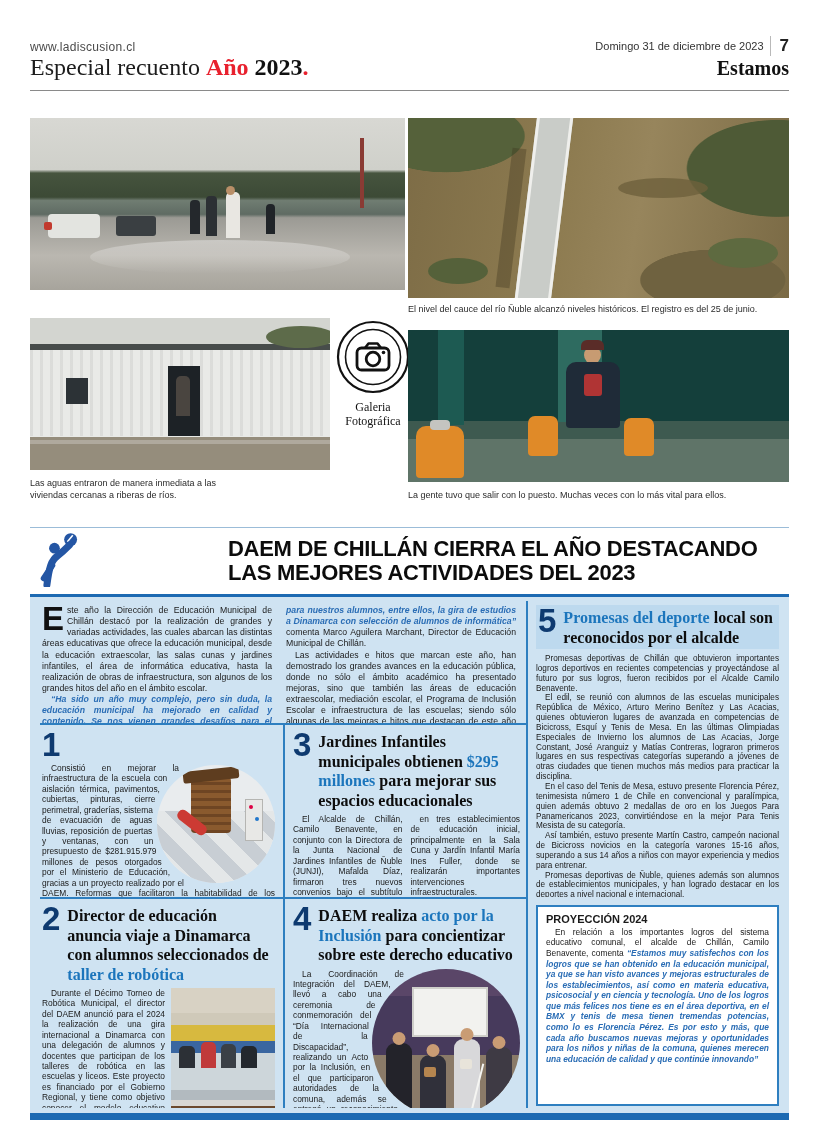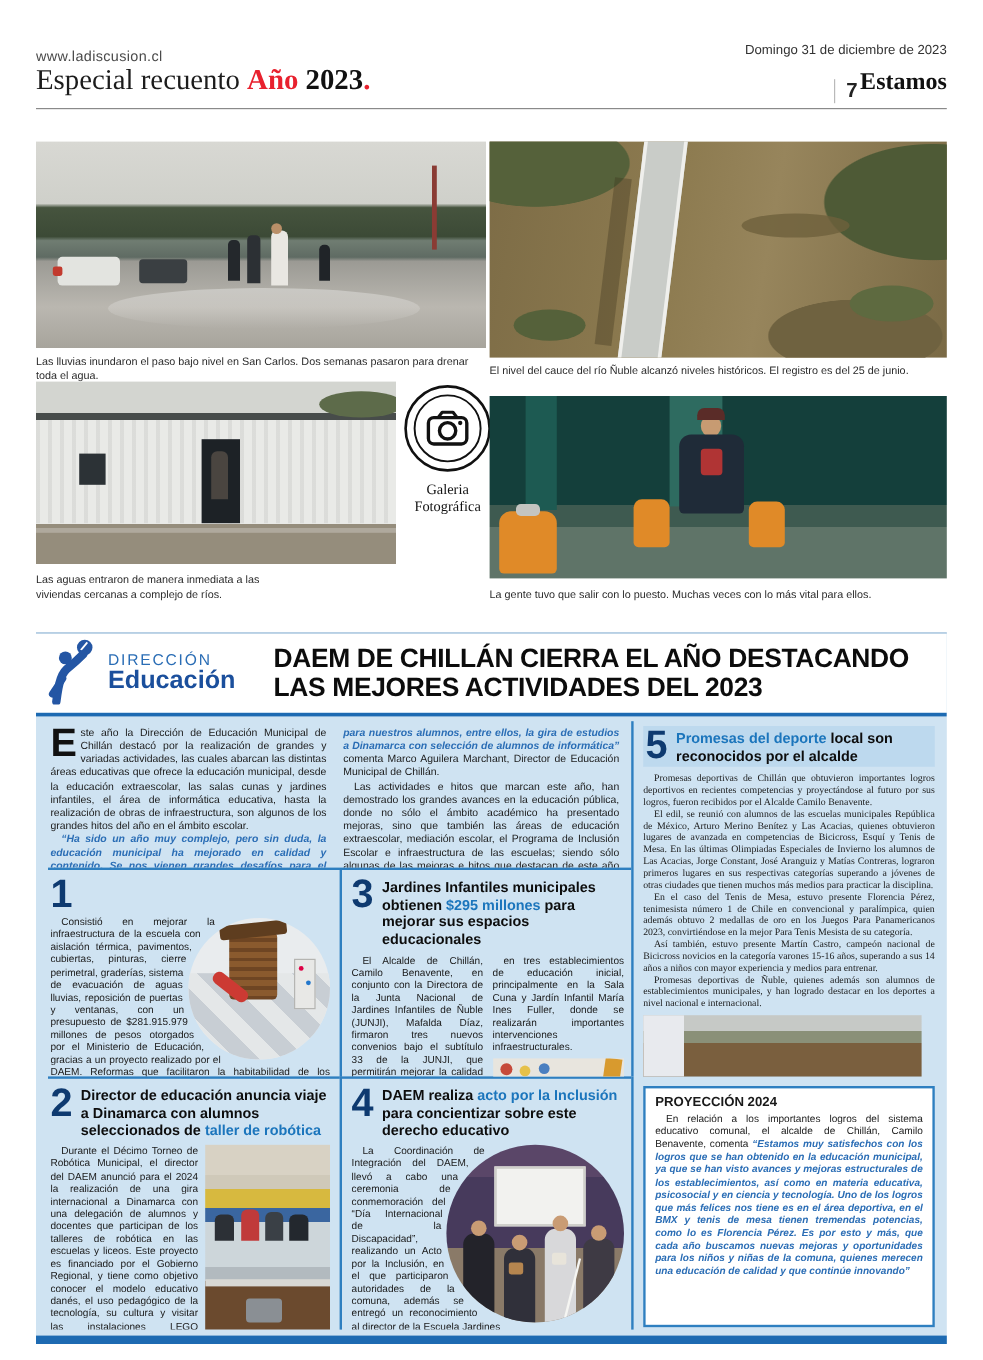--- a/index.html
+++ b/index.html
@@ -1,20 +1,20 @@
 <!DOCTYPE html>
 <html><head>
 <meta charset="utf-8">
 <style>
   html,body{margin:0;padding:0;background:#ffffff;}
   .page{position:relative;width:819px;height:1133px;background:#fff;overflow:hidden;
         font-family:"Liberation Sans",sans-serif;color:#1a1a1a;}
   
   .site{position:absolute;left:30px;top:40px;font-size:12px;color:#4a4a4a;letter-spacing:.3px;}
-  .dateline{position:absolute;right:30px;top:36px;display:flex;align-items:center;gap:18px;font-size:11px;color:#333;flex-direction:column;}
+  .dateline{position:absolute;right:30px;top:36px;display:flex;align-items:center;gap:6px;font-size:11px;color:#333;}
   .pageno{font-size:17px;font-weight:bold;color:#222;border-left:1px solid #b9b9b9;padding-left:9px;line-height:20px;}
   .edition{position:absolute;left:30px;top:54px;font-family:"Liberation Serif",serif;font-size:24px;color:#1c1c1c;}
   .ed-accent{color:#e8212e;font-weight:bold;}
   .ed-year{color:#111;font-weight:bold;}
   .ed-dot{color:#e8212e;font-weight:bold;}
   .section-name{position:absolute;right:30px;top:57px;font-family:"Liberation Serif",serif;font-size:20px;font-weight:bold;color:#111;}
   .header-rule{position:absolute;left:30px;right:30px;top:90px;height:1px;background:#8a8a8a;}
   
   .photo{position:absolute;overflow:hidden;background:#ccc;}
   .shp{position:absolute;display:block;}
@@ -53,38 +53,38 @@
   .c-s4{grid-area:s4;border-left:2px solid #2e7fc0;border-top:2px solid #2e7fc0;padding:6px 6px 2px 8px;}
   .c-s5{grid-area:s5;border-left:2px solid #2e7fc0;padding:4px 2px 4px 8px;}
   .c-proy{grid-area:proy;border-left:2px solid #2e7fc0;padding:8px 2px 2px 8px;}
   .intro{column-count:2;column-gap:14px;font-size:8.7px;line-height:1.28;text-align:justify;}
   .intro p{margin:0;}
   .intro .ind{text-indent:9px;}
   .intro-p1::first-letter{font-size:33px;font-weight:800;float:left;line-height:25px;padding:1px 3px 0 0;color:#111;}
   .quote{color:#2a6db5;font-style:italic;font-weight:bold;}
   .sec-head{display:flex;gap:7px;align-items:flex-start;margin-bottom:4px;}
   .sec-num{font-size:33px;font-weight:800;color:#0e3a70;line-height:.85;}
-  .sec-title{font-size:12px;font-weight:800;line-height:1.22;color:#0d0d0d;padding-top:1px;}
+  .sec-title{font-size:16px;font-weight:800;line-height:1.22;color:#0d0d0d;padding-top:1px;font-family:Liberation Serif, serif;}
   .blue{color:#1b75bc;}
   .sec-body{font-size:8.4px;line-height:1.24;text-align:justify;}
   .sec-body p{margin:0;text-indent:9px;}
   .ph-s1{float:right;width:118px;height:118px;border-radius:50%;shape-outside:circle(50%);
          margin:2px 0 2px 5px;position:relative;overflow:hidden;background:#e9ecee;}
   .s2-flex{display:flex;gap:6px;}
   .s2-flex .txt{flex:1;}
   .ph-s2{width:104px;height:196px;position:relative;overflow:hidden;flex:0 0 104px;
          background:linear-gradient(180deg,#d8d2c4 0 13%,#cfc9b9 13% 19%,#d7b93f 19% 27%,#3a66a0 27% 33%,#cdd6da 33% 52%,#b2babf 52% 58%,#6b4a2e 58% 100%);}
   .s3-cols{display:flex;gap:8px;}
   .s3-cols .cl{flex:1;}
   .ph-s3{width:100%;height:86px;position:relative;overflow:hidden;margin-top:4px;background:#e8e5de;}
   .ph-s4{float:right;width:148px;height:148px;border-radius:50%;shape-outside:circle(50%);
          margin:0 0 2px 5px;position:relative;overflow:hidden;
          background:linear-gradient(180deg,#5a4668 0 18%,#473a5c 18% 58%,#8a7a68 58% 100%);}
   .s5-body{font-size:8.2px;line-height:1.2;text-align:justify;}
-  .s5-body p{margin:0;text-indent:9px;font-family:Liberation Serif, serif;}
+  .s5-body p{margin:0;text-indent:9px;}
   .c-s5 .sec-head{background:#bdd9ee;padding:2px 4px 2px 2px;margin-bottom:5px;}
   .ph-s5{width:232px;height:82px;position:relative;overflow:hidden;margin-top:5px;
          background:linear-gradient(180deg,#c6c9c6 0 16%,#8a9078 16% 28%,#7a5f3e 28% 62%,#6e5637 62% 100%);}
   .proy-box{background:#fff;border:2px solid #2e7fc0;padding:6px 8px;font-size:8.4px;line-height:1.26;
             text-align:justify;box-sizing:border-box;height:100%;}
   .proy-title{font-weight:800;font-size:11px;margin:0 0 2px;}
   .proy-box p{margin:0;text-indent:9px;}
   .fig{position:absolute;border-radius:9px 9px 0 0;}
   .fig::before{content:"";position:absolute;left:50%;transform:translateX(-50%);top:-11px;width:13px;height:13px;border-radius:50%;background:#c99c74;}
 </style>
@@ -109,40 +109,39 @@
     <i class="shp" style="left:14px;top:104px;width:8px;height:8px;background:#c23a2e;border-radius:2px;"></i>
     <i class="shp" style="left:86px;top:98px;width:40px;height:20px;background:#3a3f42;border-radius:3px;"></i>
     <i class="shp" style="left:160px;top:82px;width:10px;height:34px;background:#24282c;border-radius:4px 4px 0 0;"></i>
     <i class="shp" style="left:176px;top:78px;width:11px;height:40px;background:#2c3034;border-radius:4px 4px 0 0;"></i>
     <i class="shp" style="left:196px;top:74px;width:14px;height:46px;background:#e9e7e2;border-radius:5px 5px 0 0;"></i>
     <i class="shp" style="left:196px;top:68px;width:9px;height:9px;background:#b98f68;border-radius:50%;"></i>
     <i class="shp" style="left:236px;top:86px;width:9px;height:30px;background:#202428;border-radius:4px 4px 0 0;"></i>
     <i class="shp" style="left:60px;top:122px;width:260px;height:34px;background:linear-gradient(180deg,rgba(255,255,255,.35),rgba(255,255,255,0));border-radius:50%;"></i>
     <i class="shp" style="left:330px;top:20px;width:4px;height:70px;background:#8a3b34;"></i>
   </div>
-  <div class="caption" style="left:30px;top:296px;width:380px;">Las lluvias inundaron el paso bajo nivel en San Carlos. Dos semanas pasaron para drenar toda el agua.</div>
 
   <div class="photo" id="p2">
     <i class="shp" style="left:118px;top:-10px;width:30px;height:200px;background:#c9ccc8;border-left:3px solid #efefec;border-right:3px solid #efefec;transform:rotate(7deg);"></i>
     <i class="shp" style="left:96px;top:30px;width:14px;height:140px;background:rgba(60,52,30,.35);transform:rotate(7deg);"></i>
     <i class="shp" style="left:20px;top:140px;width:60px;height:26px;background:#55613a;border-radius:50%;"></i>
     <i class="shp" style="left:210px;top:60px;width:90px;height:20px;background:rgba(110,96,60,.8);border-radius:50%;"></i>
     <i class="shp" style="left:300px;top:120px;width:70px;height:30px;background:#5e6a40;border-radius:50%;"></i>
   </div>
   <div class="caption" style="left:408px;top:304px;width:381px;">El nivel del cauce del río Ñuble alcanzó niveles históricos. El registro es del 25 de junio.</div>
 
   <div class="photo" id="p3">
     <i class="shp" style="left:0;top:32px;width:300px;height:86px;background:repeating-linear-gradient(90deg,rgba(0,0,0,.06) 0 3px,transparent 3px 10px);"></i>
     <i class="shp" style="left:236px;top:8px;width:70px;height:22px;background:#5d6b4a;border-radius:50%;"></i>
     <i class="shp" style="left:138px;top:48px;width:32px;height:70px;background:#1d2226;"></i>
     <i class="shp" style="left:146px;top:58px;width:14px;height:40px;background:#4a4540;border-radius:5px 5px 0 0;"></i>
     <i class="shp" style="left:36px;top:60px;width:22px;height:26px;background:#2c3236;"></i>
     <i class="shp" style="left:0;top:122px;width:300px;height:4px;background:rgba(255,255,255,.25);"></i>
   </div>
-  <div class="caption" style="left:30px;top:478px;width:220px;">Las aguas entraron de manera inmediata a las viviendas cercanas a complejo de ríos.</div>
+  <div class="caption" style="left:30px;top:478px;width:220px;">Las aguas entraron de manera inmediata a las viviendas cercanas a riberas de ríos.</div>
 
   <div class="gallery-badge">
     <span>
       <svg width="74" height="74" viewBox="0 0 74 74">
         <circle cx="37" cy="37" r="35" fill="none" stroke="#111" stroke-width="2.2"></circle>
         <circle cx="37" cy="37" r="27.5" fill="none" stroke="#111" stroke-width="1.6"></circle>
         <path d="M29 28 l3.5 -4.5 h9 l3.5 4.5" fill="none" stroke="#111" stroke-width="2.6" stroke-linejoin="round"></path>
         <rect x="21" y="28" width="32" height="22" rx="4.5" fill="none" stroke="#111" stroke-width="2.8"></rect>
         <circle cx="37" cy="39" r="6.8" fill="none" stroke="#111" stroke-width="2.8"></circle>
         <circle cx="47.5" cy="32.5" r="1.8" fill="#111"></circle>
@@ -173,24 +172,20 @@
       <div class="logo">
         <span>
           <svg width="44" height="56" viewBox="0 0 40 52">
             <circle cx="28" cy="8" r="6" fill="#2456a4"></circle>
             <path d="M25 10 l5 -6" stroke="#fff" stroke-width="1.4" fill="none"></path>
             <circle cx="13" cy="16" r="5" fill="#2456a4"></circle>
             <path d="M6 50 C8 34 10 27 16 23 C21 19 25 15 27 13" stroke="#2456a4" stroke-width="6.5" fill="none" stroke-linecap="round"></path>
             <path d="M11 32 L3 44" stroke="#2456a4" stroke-width="5.5" fill="none" stroke-linecap="round"></path>
           </svg>
         </span>
-        <span>
-          <div class="logo-l1">DIRECCIÓN</div>
-          <div class="logo-l2">Educación</div>
-        </span>
       </div>
       <div class="adv-title">
         <div>DAEM DE CHILLÁN CIERRA EL AÑO DESTACANDO</div>
         <div>LAS MEJORES ACTIVIDADES DEL 2023</div>
       </div>
     </div>
     <div class="adv-rule"></div>
 
     <div class="adv-grid">
 

